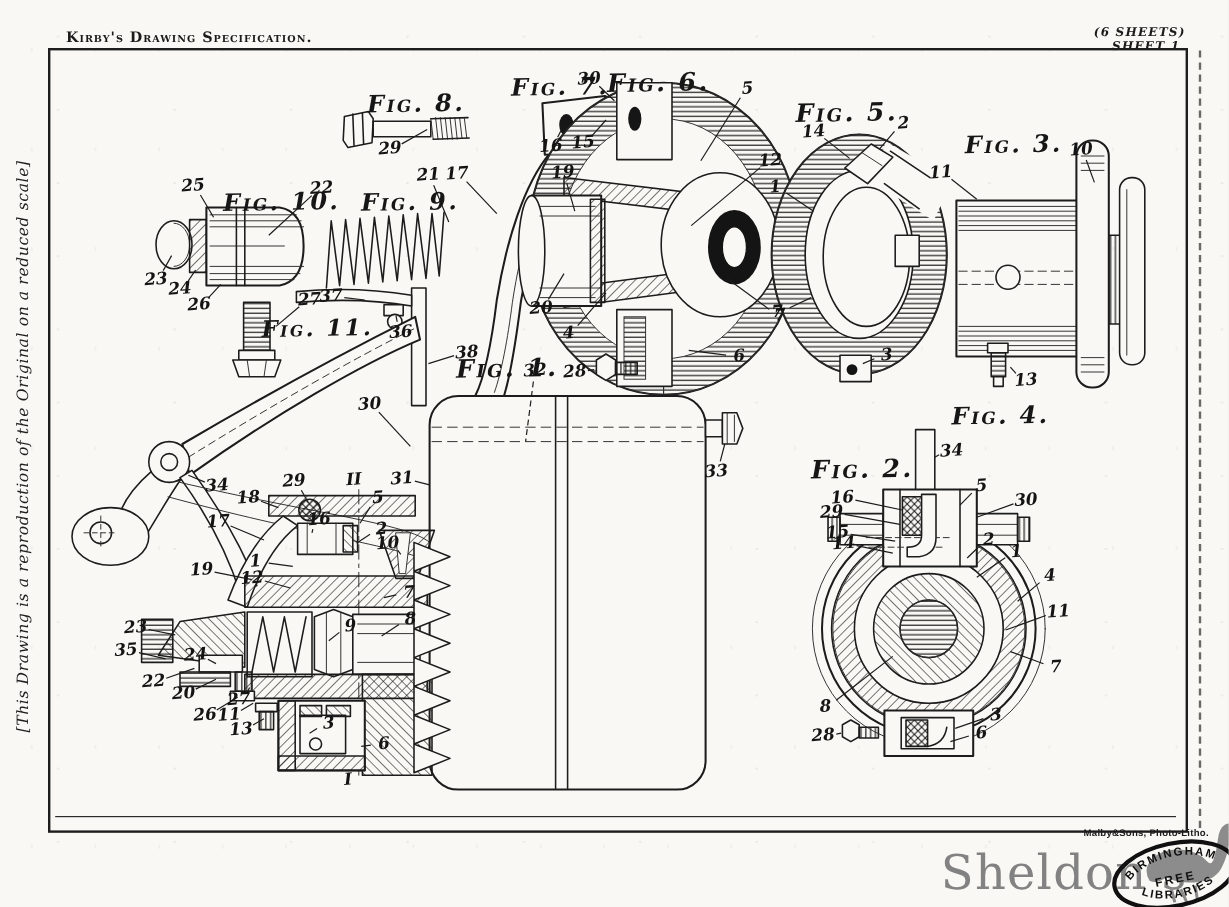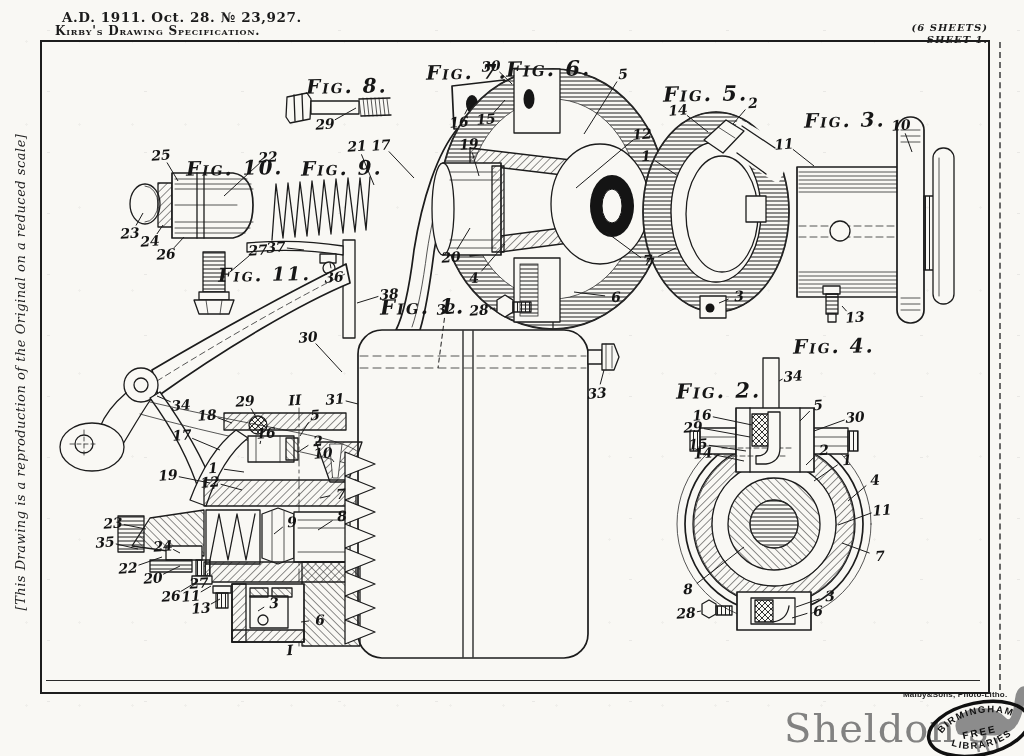--- a/index.html
+++ b/index.html
@@ -38,21 +38,20 @@
   .stamp{position:absolute;left:924px;top:700px;width:108px;height:60px;transform:rotate(-12deg);z-index:7;overflow:visible;}
   .ln{stroke:#1c1c1c;stroke-width:1.3;stroke-linecap:round;stroke-linejoin:round;}
   .lw{stroke:#1c1c1c;stroke-width:1.7;stroke-linecap:round;stroke-linejoin:round;}
   .thin{stroke:#2c2c2c;stroke-width:.8;stroke-linecap:round;}
 </style>
 </head>
 <body>
 
 <div class="sheet">
 
-  <div class="hdr-l1">A.D. 1911. Oct. 28. № 23,927.</div>
   <div class="hdr-l2">Kirby's Drawing Specification.</div>
   <div class="hdr-r">
     <div>(6 SHEETS)</div>
     <div>SHEET 1.</div>
   </div>
 
   <div class="frame"></div>
   <div class="frame-inner-bottom"></div>
   <div class="edge-dash"></div>
   <div class="side-note">[This Drawing is a reproduction of the Original on a reduced scale]</div>

